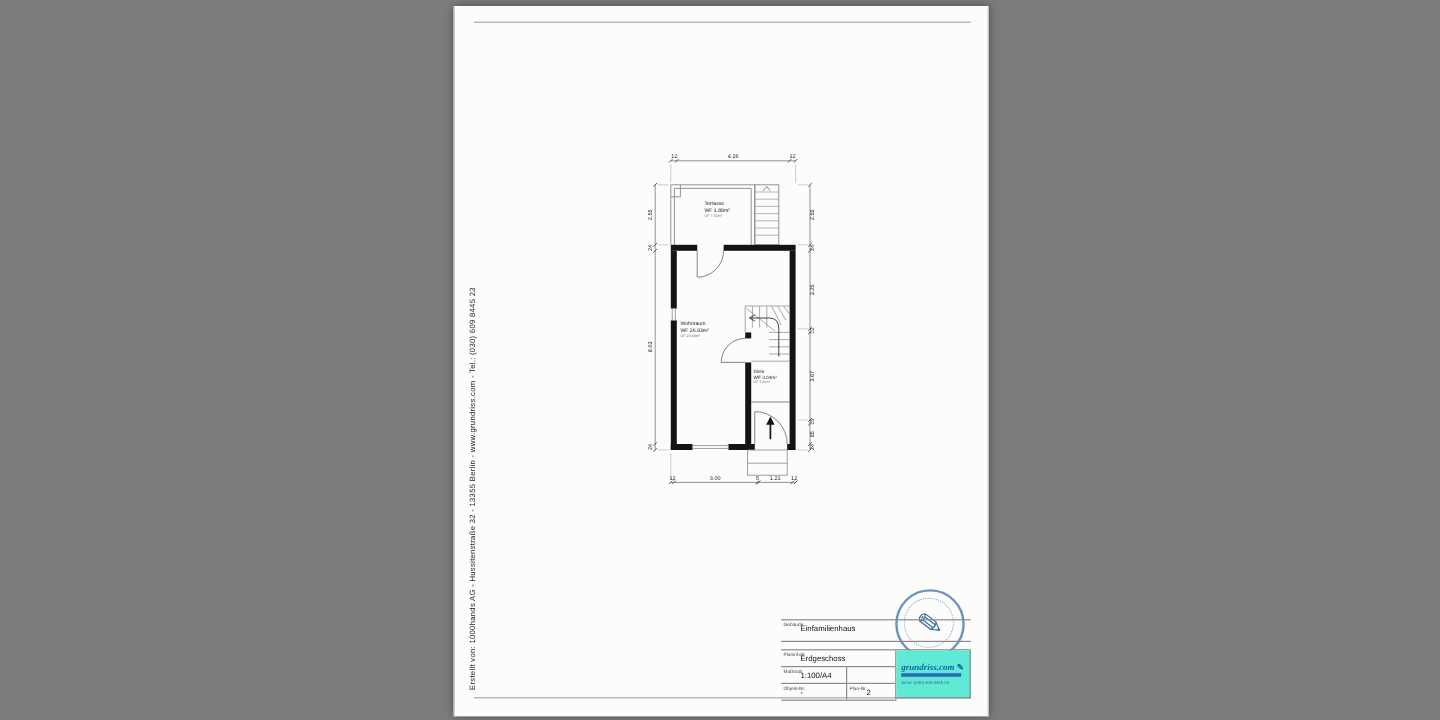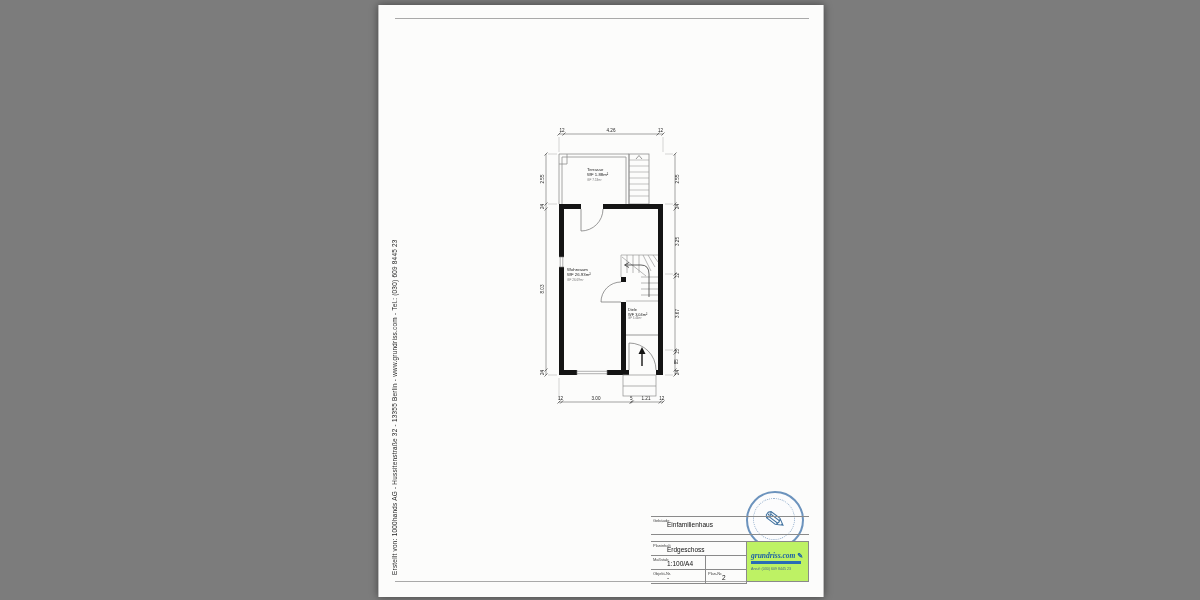--- a/index.html
+++ b/index.html
@@ -24,21 +24,21 @@
   .tb-left{width:95px;border-right:1px solid #8a8a8a;}
   .tb-cell{position:relative;height:13px;border-bottom:1px solid #8a8a8a;}
   .tb-cell:last-child{border-bottom:1px solid #8a8a8a;}
   .tb-label{position:absolute;left:2px;top:1px;font-size:4px;color:#444;}
   .tb-value{position:absolute;left:16px;top:4px;font-size:6.5px;color:#111;}
   .tb-split{display:flex;}
   .tb-sub{position:relative;height:13px;}
   .tb-sub.a{width:54px;border-right:1px solid #8a8a8a;}
   .tb-sub.b{width:40px;}
   .logo-cell{width:62px;border:0;position:relative;height:39px;border-bottom:1px solid #8a8a8a;
-             border-right:1px solid #8a8a8a;background:#bef264;}
+             border-right:1px solid #8a8a8a;background:#5eead4;}
   .logo-text{position:absolute;left:4px;top:9px;font-family:"Liberation Serif",serif;
              font-style:italic;font-weight:bold;font-size:7.5px;color:#1b5fa8;white-space:nowrap;}
   .logo-pen{font-style:normal;font-size:7px;color:#1b5fa8;}
   .logo-bar{position:absolute;left:4px;top:19px;width:50px;height:2.5px;background:#2a6db5;}
   .logo-tagline{position:absolute;left:4px;top:25px;font-size:3.6px;color:#46618a;white-space:nowrap;}
 
   
   .stamp{position:absolute;left:367px;top:486px;width:54px;height:54px;border-radius:50%;
          border:2px solid #6c93bd;background:rgba(252,252,255,.6);}
   .stamp-inner{position:absolute;left:5px;top:5px;width:40px;height:40px;border-radius:50%;

